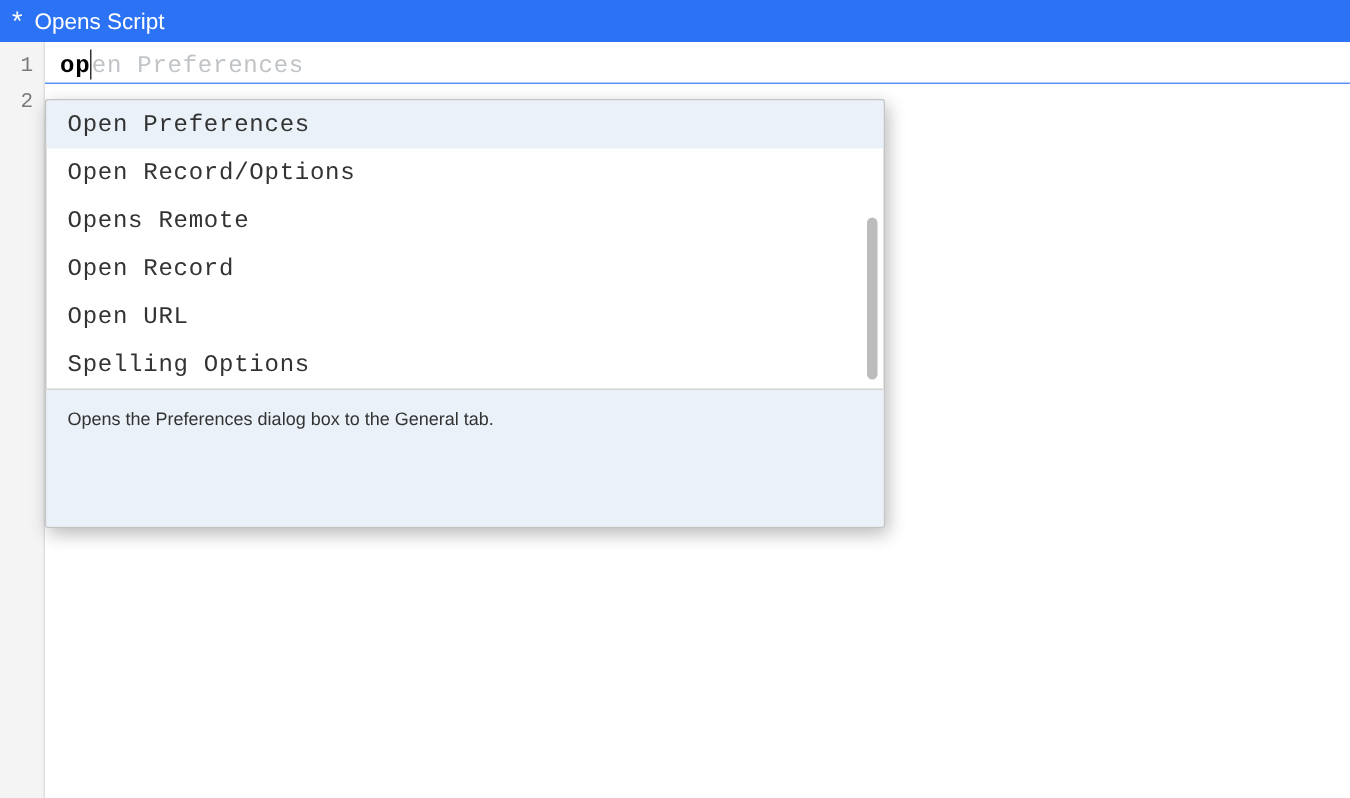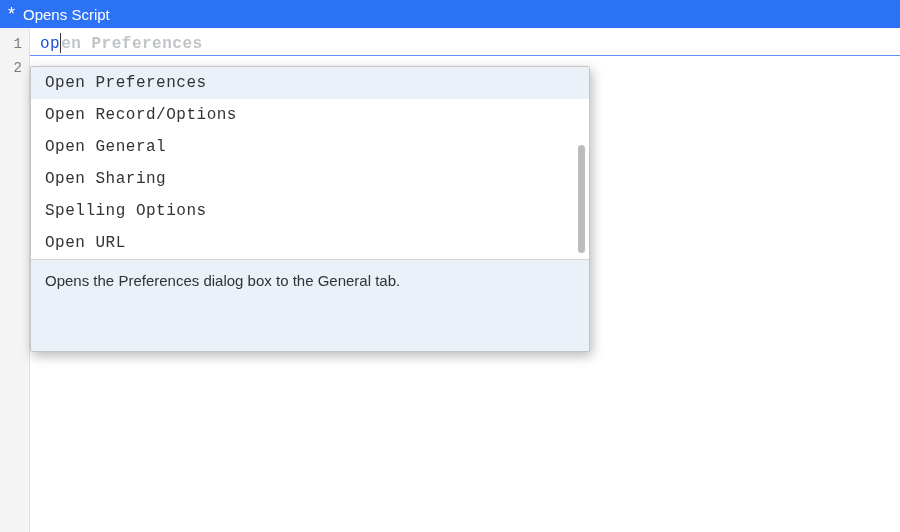--- a/index.html
+++ b/index.html
@@ -61,25 +61,25 @@
       height: 24px;
       line-height: 24px;
       padding-left: 10px;
       font-family: Menlo, Monaco, "Courier New", monospace;
       font-size: 16px;
       letter-spacing: 0.5px;
       position: relative;
       border-bottom: 1px solid #5b93f5;
     }
     .typed-text {
-      color: #1d4ed8;
+      color: #000000;
+      font-weight: bold;
     }
     .ghost-text {
       color: #c1c4c7;
-      font-weight: bold;
     }
     .cursor {
       display: inline-block;
       width: 1px;
       height: 20px;
       background: #333;
       vertical-align: middle;
       position: relative;
       top: -1px;
     }
@@ -108,21 +108,21 @@
       color: #333;
       cursor: pointer;
     }
     .autocomplete-item.selected {
       background: #eaf1f8;
     }
     .autocomplete-desc {
       border-top: 1px solid #d6d6d6;
       background: #eaf1f8;
       padding: 12px 14px;
-      font-size: 15px;
+      font-size: 12px;
       color: #333;
       min-height: 92px;
     }
     .scrollbar-track {
       position: absolute;
       right: 4px;
       top: 6px;
       width: 7px;
       height: calc(100% - 12px);
       background: transparent;
@@ -159,30 +159,30 @@
 
 <div class="autocomplete">
   <div class="autocomplete-list">
     <div class="autocomplete-item selected">
       <span>Open Preferences</span>
     </div>
     <div class="autocomplete-item">
       <span>Open Record/Options</span>
     </div>
     <div class="autocomplete-item">
-      <span>Open General</span>
+      <span>Opens Remote</span>
     </div>
     <div class="autocomplete-item">
-      <span>Open Sharing</span>
+      <span>Open Record</span>
+    </div>
+    <div class="autocomplete-item">
+      <span>Open URL</span>
     </div>
     <div class="autocomplete-item">
       <span>Spelling Options</span>
-    </div>
-    <div class="autocomplete-item">
-      <span>Open URL</span>
     </div>
     <div class="scrollbar-track">
       <div class="scrollbar-thumb"></div>
     </div>
   </div>
   <div class="autocomplete-desc">
     <span>Opens the Preferences dialog box to the General tab.</span>
   </div>
 </div>
 

